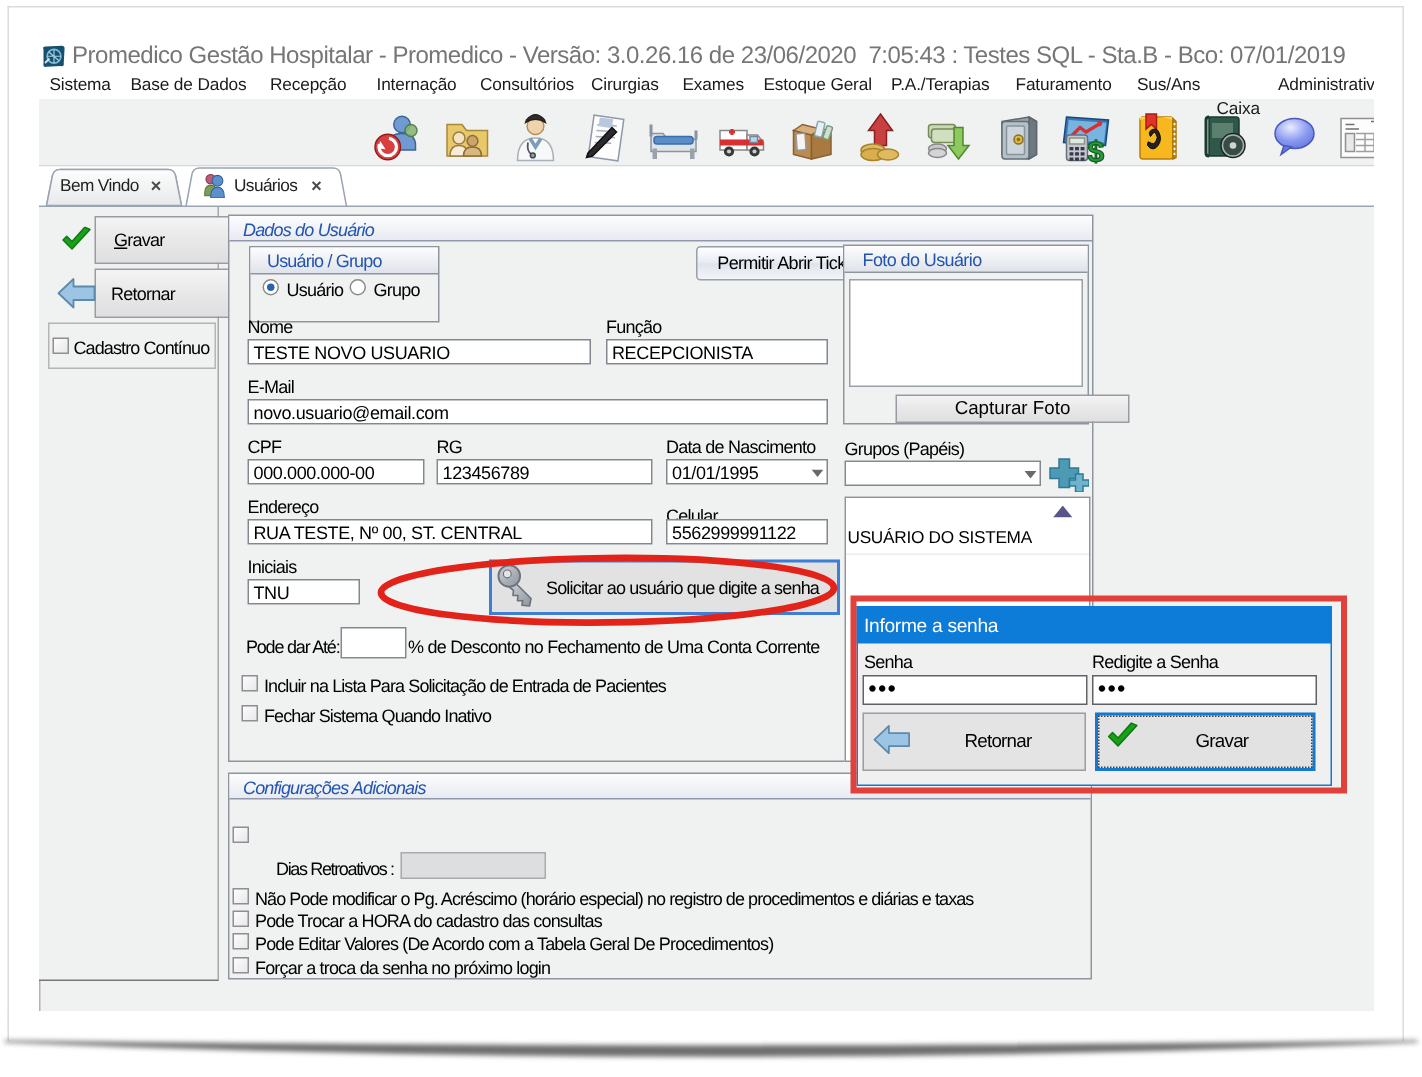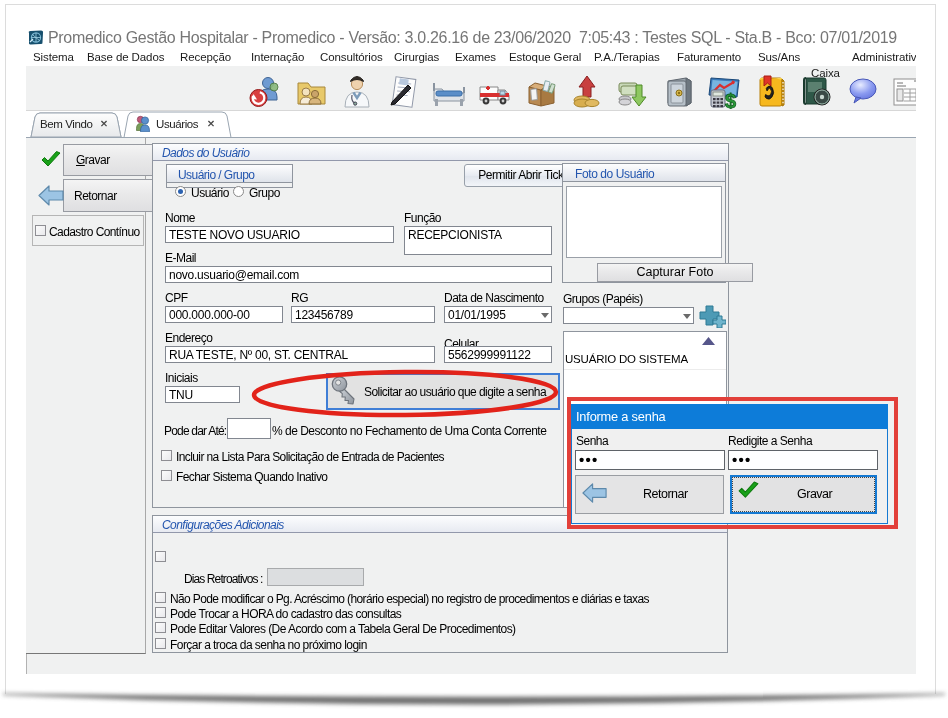--- a/index.html
+++ b/index.html
@@ -222,21 +222,21 @@
  <div class="abs" style="left:32px;top:215px;width:112px;height:31px;background:#f0f1f1;border:1px solid #b5b5b5"></div>
  <div class="cb" style="left:35px;top:225px"></div>
  <div class="lbl" style="left:49px;top:225px;letter-spacing:-0.6px">Cadastro Contínuo</div>
 
  <div class="abs" id="g1" style="left:152px;top:143px;width:577px;height:365px;border:1px solid #8f959e;background:#f0f1f1">
    <div class="gcap">
         <span>Dados do Usuário</span>
       </div>
  </div>
 
- <div class="abs" style="left:166px;top:164px;width:127px;height:24px;border:1px solid #8f959e;background:#f0f1f1">
+ <div class="abs" style="left:166px;top:164px;width:127px;height:51px;border:1px solid #8f959e;background:#f0f1f1">
    <div style="height:18px;background:linear-gradient(#fdfdfe,#dfe3ea);border-bottom:1px solid #8f959e">
      <span style="font-size:12px;color:#2355ae;letter-spacing:-0.55px;line-height:18px;margin-left:11px">Usuário / Grupo</span>
    </div>
  </div>
  <div class="abs" style="left:175px;top:186px;width:11px;height:11px;border-radius:50%;background:#fff;border:1px solid #8a8a8a"></div>
  <div class="abs" style="left:178px;top:189px;width:5px;height:5px;border-radius:50%;background:#2b62b0"></div>
  <div class="lbl" style="left:191px;top:186px">Usuário</div>
  <div class="abs" style="left:233px;top:186px;width:11px;height:11px;border-radius:50%;background:#fff;border:1px solid #8a8a8a"></div>
  <div class="lbl" style="left:249px;top:186px">Grupo</div>
 
@@ -246,21 +246,21 @@
    <div style="height:18px;background:linear-gradient(#fdfdfe,#dfe3ea);border-bottom:1px solid #8f959e">
      <span style="font-size:12px;color:#2355ae;margin-left:12px;line-height:18px;letter-spacing:-0.4px">Foto do Usuário</span>
    </div>
  </div>
  <div class="abs" style="left:566px;top:186px;width:156px;height:72px;background:#fff;border:1px solid #9aa0a8"></div>
  <div class="btn" style="left:566px;top:263px;width:156px;height:19px;font-size:12.5px;line-height:17px">Capturar Foto</div>
 
  <div class="lbl" style="left:165px;top:211px">Nome</div>
  <div class="lbl" style="left:404px;top:211px">Função</div>
  <div class="inp" style="left:165px;top:226px;width:229px;height:17px">TESTE NOVO USUARIO</div>
- <div class="inp" style="left:404px;top:226px;width:148px;height:29px">RECEPCIONISTA</div>
+ <div class="inp" style="left:404px;top:226px;width:148px;height:17px">RECEPCIONISTA</div>
  <div class="lbl" style="left:165px;top:251px">E-Mail</div>
  <div class="inp" style="left:165px;top:266px;width:387px;height:17px">novo.usuario@email.com</div>
  <div class="lbl" style="left:165px;top:291px">CPF</div>
  <div class="lbl" style="left:291px;top:291px">RG</div>
  <div class="lbl" style="left:444px;top:291px">Data de Nascimento</div>
  <div class="inp" style="left:165px;top:306px;width:118px;height:17px">000.000.000-00</div>
  <div class="inp" style="left:291px;top:306px;width:144px;height:17px">123456789</div>
  <div class="inp" style="left:444px;top:306px;width:108px;height:17px">01/01/1995</div>
  <svg class="abs" style="left:541px;top:313px" width="8" height="5" viewBox="0 0 8 5">
       <path d="M0 0 L8 0 L4 5Z" fill="#6a6a6a"></path>

